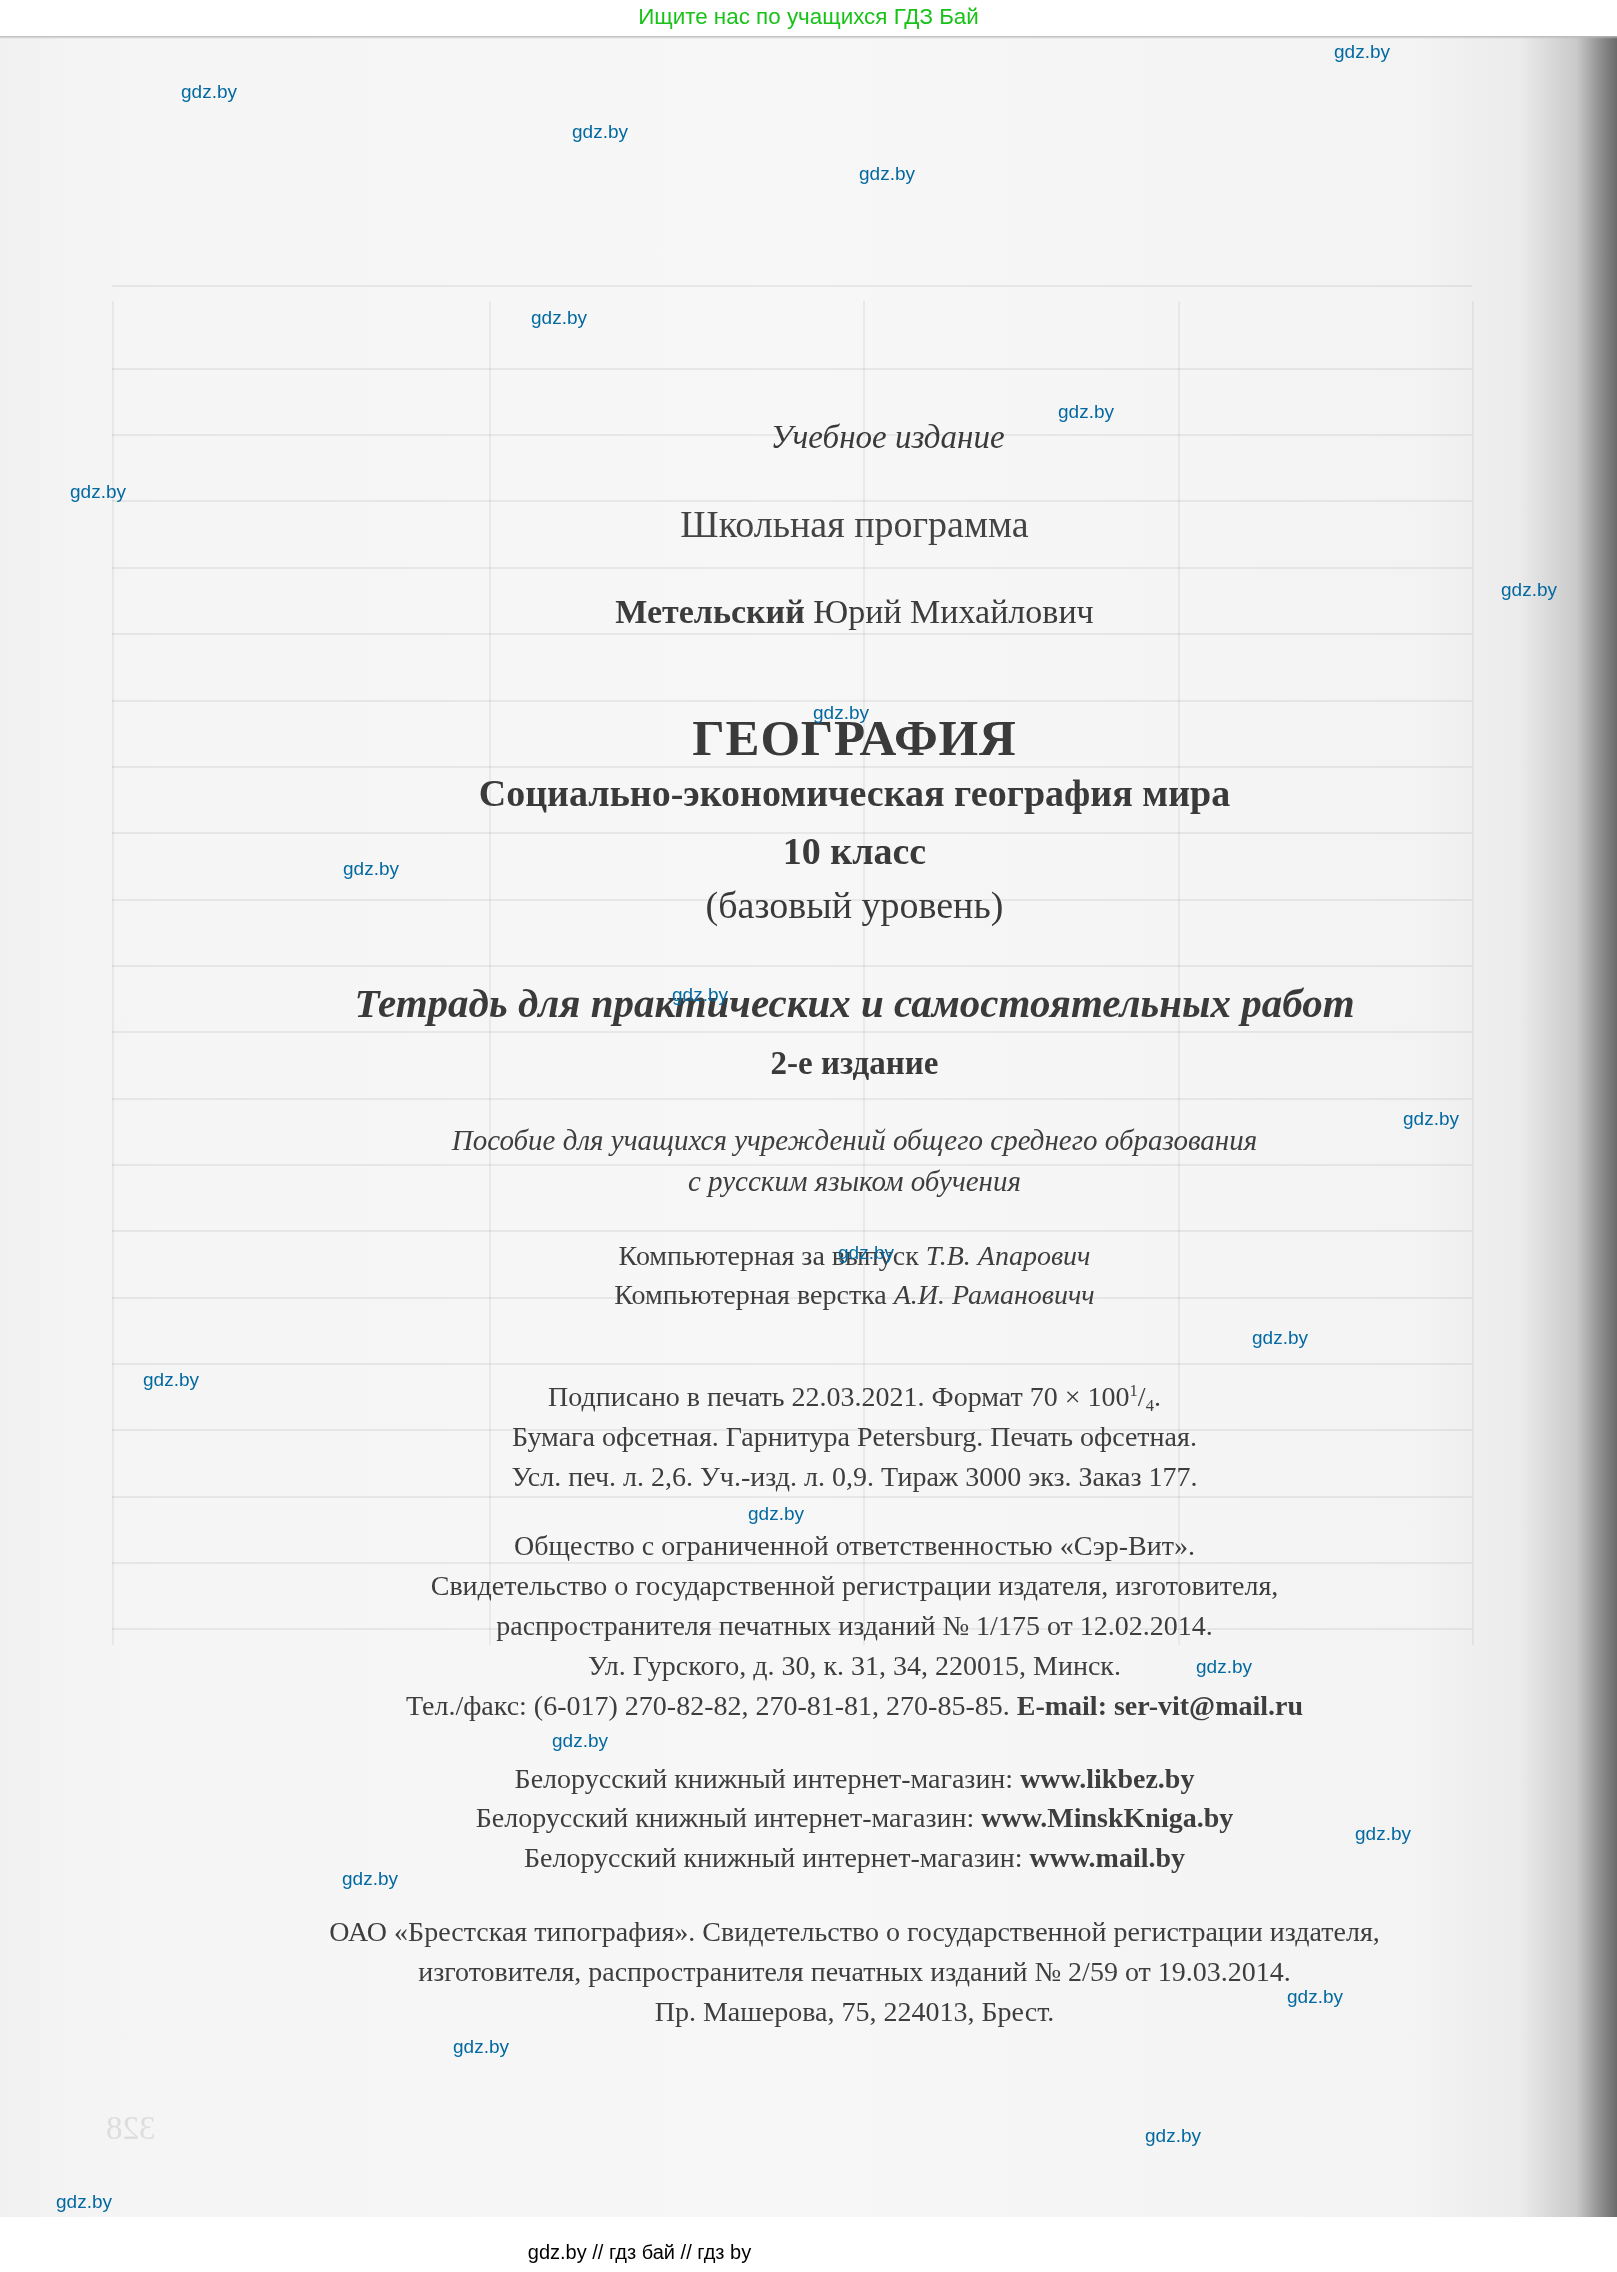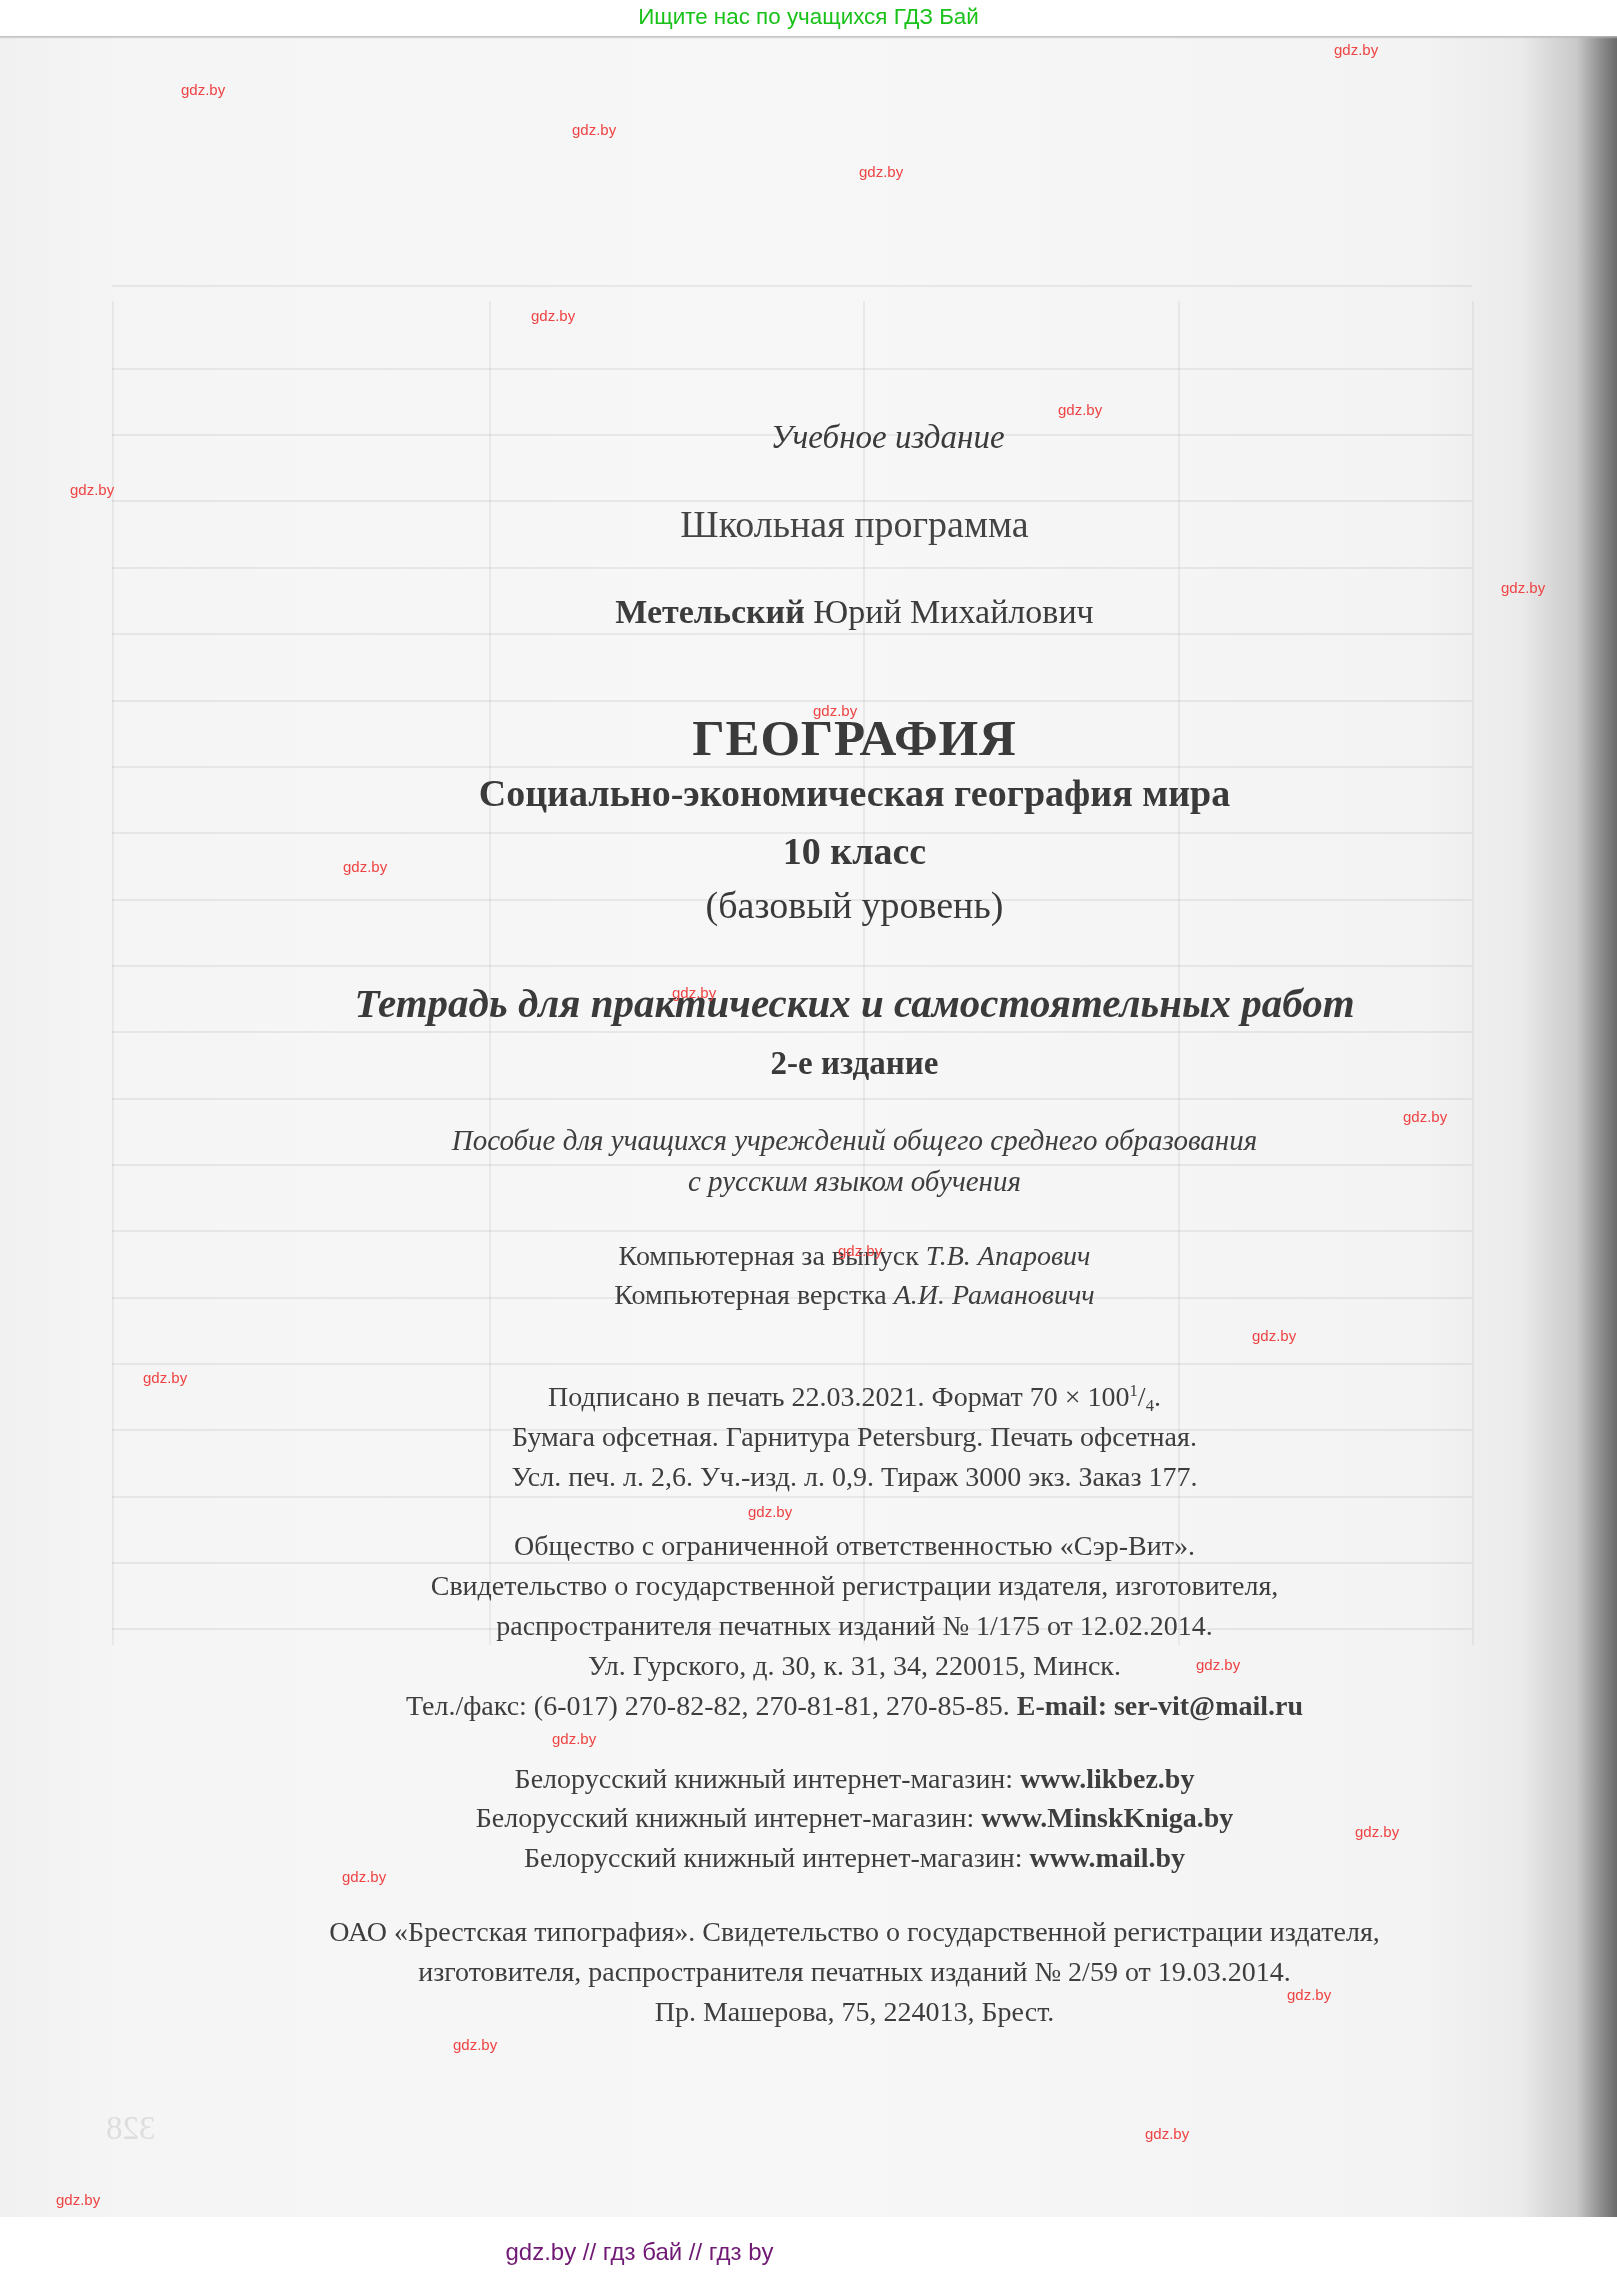--- a/index.html
+++ b/index.html
@@ -64,27 +64,27 @@
   .l-shop3      { top: 1842px; font-size: 28px; color: #3e3e3e; left: 46px; }
   .l-printer1   { top: 1916px; font-size: 28px; color: #3e3e3e; left: 46px; }
   .l-printer2   { top: 1956px; font-size: 28px; color: #3e3e3e; left: 46px; }
   .l-printer3   { top: 1996px; font-size: 28px; color: #3e3e3e; left: 46px; }
 
   sup.frac-n { font-size: 16.6px; vertical-align: 10px; }
   sub.frac-d { font-size: 16.6px; vertical-align: -5px; }
 
   .wm {
     position: absolute; font-family: "Liberation Sans", "DejaVu Sans", sans-serif;
-    font-size: 15px; color: #ef4444; white-space: nowrap;
+    font-size: 19px; color: #0369a1; white-space: nowrap;
   }
   .bottom-banner {
     position: absolute; left: 0; top: 2239px; width: 1279px; height: 33px;
     background: #ffffff; text-align: center;
     font-family: "Liberation Sans", "DejaVu Sans", sans-serif;
-    font-size: 24px; line-height: 26.5px; color: #701a75;
+    font-size: 20px; line-height: 26.5px; color: #000000;
   }
 </style>
 </head>
 <body>
 
 <div class="top-banner">
   <span>Ищите нас по учащихся ГДЗ Бай</span>
 </div>
 
 <div class="scan">

